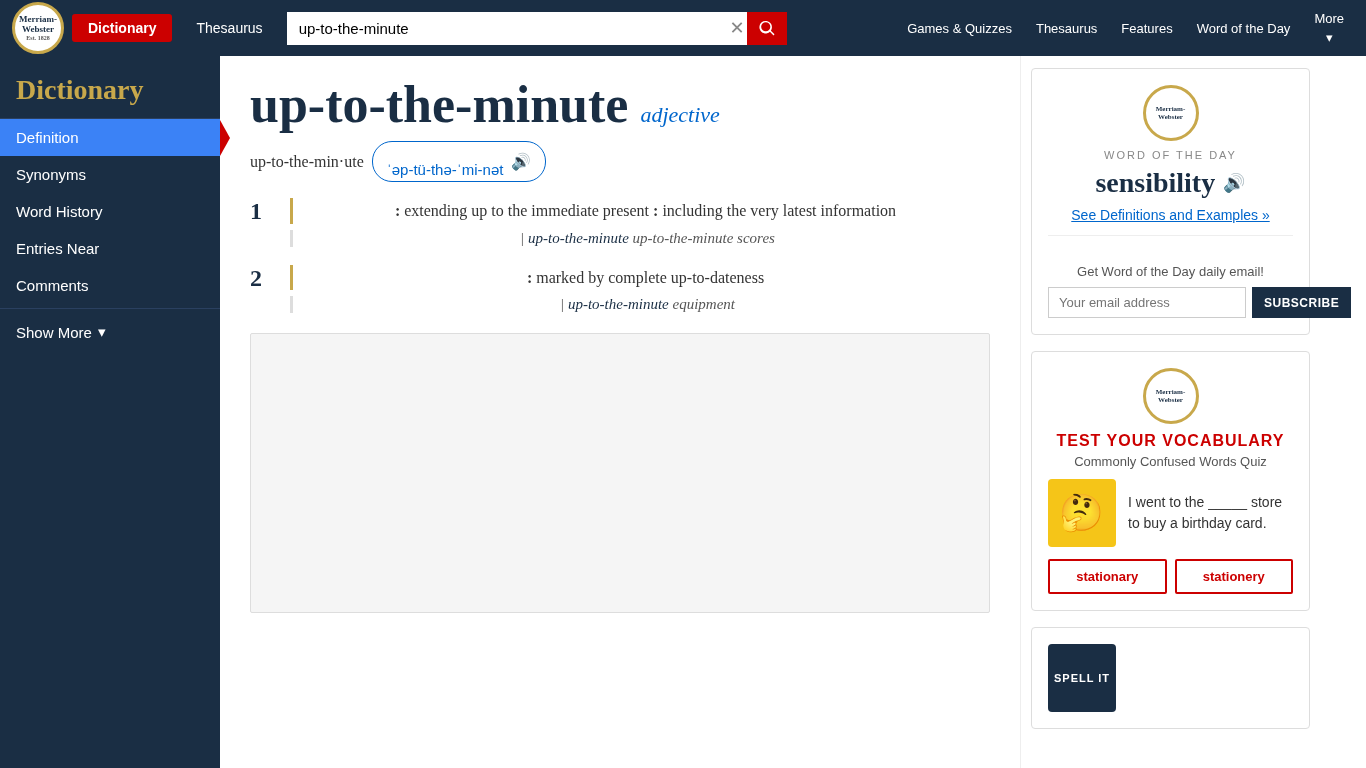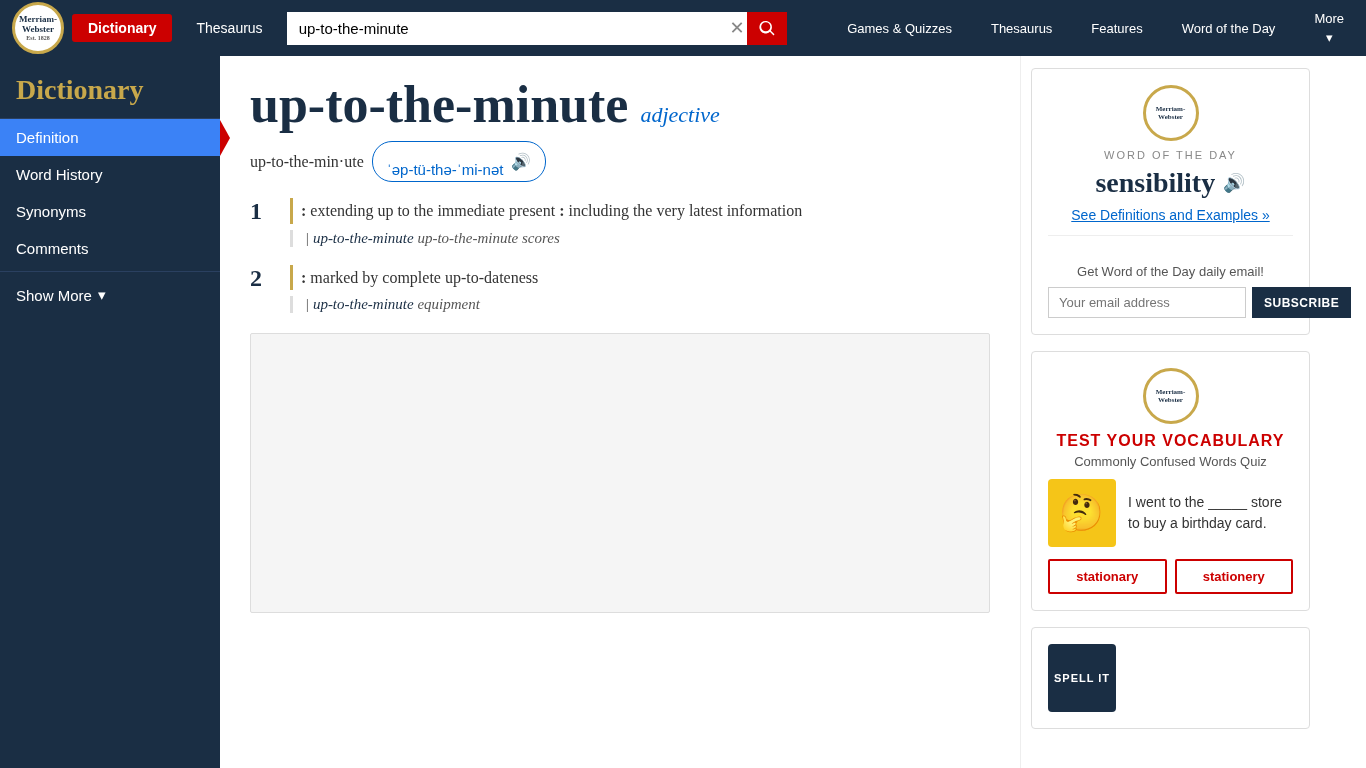--- a/index.html
+++ b/index.html
@@ -71,21 +71,21 @@
     }
     .search-submit {
       background: #cc0000;
       border: none;
       width: 44px;
       cursor: pointer;
       display: flex; align-items: center; justify-content: center;
     }
     .search-submit svg { width: 20px; height: 20px; fill: #fff; }
     .nav-links {
-      display: flex; gap: 19px; margin-left: auto; align-items: center;
+      display: flex; gap: 4px; margin-left: auto; align-items: center;
     }
     .nav-link {
       color: #fff;
       font-size: 13px;
       font-family: Arial, sans-serif;
       padding: 6px 10px;
       cursor: pointer;
       white-space: nowrap;
       text-decoration: none;
     }
@@ -217,21 +217,21 @@
       margin-bottom: 18px;
       align-items: flex-start;
     }
     .def-number {
       font-size: 24px;
       font-weight: bold;
       color: #1a2e44;
       min-width: 24px;
       font-family: Georgia, serif;
     }
-    .def-content { flex: 1; }
+    .def-content { flex: 1; text-align: center; }
     .def-text {
       font-size: 16px;
       line-height: 1.6;
       color: #333;
       font-family: Georgia, serif;
       padding-left: 8px;
       border-left: 3px solid #c8a84b;
     }
     .def-colon { font-weight: bold; }
     .def-example {
@@ -460,24 +460,27 @@
 </nav>
 
 <div class="layout">
 
   <aside class="sidebar">
     <div class="sidebar-title">Dictionary</div>
     <div class="sidebar-item active">
       <span>Definition</span>
     </div>
     <div class="sidebar-item">
+      <span>Synonyms</span>
+    </div>
+    <div class="sidebar-item">
       <span>Word History</span>
     </div>
     <div class="sidebar-item">
-      <span>Synonyms</span>
+      <span>Entries Near</span>
     </div>
     <div class="sidebar-item">
       <span>Comments</span>
     </div>
     <div class="sidebar-divider"></div>
     <div class="sidebar-show-more">
       <span>Show More</span>
       <span>▾</span>
     </div>
   </aside>

